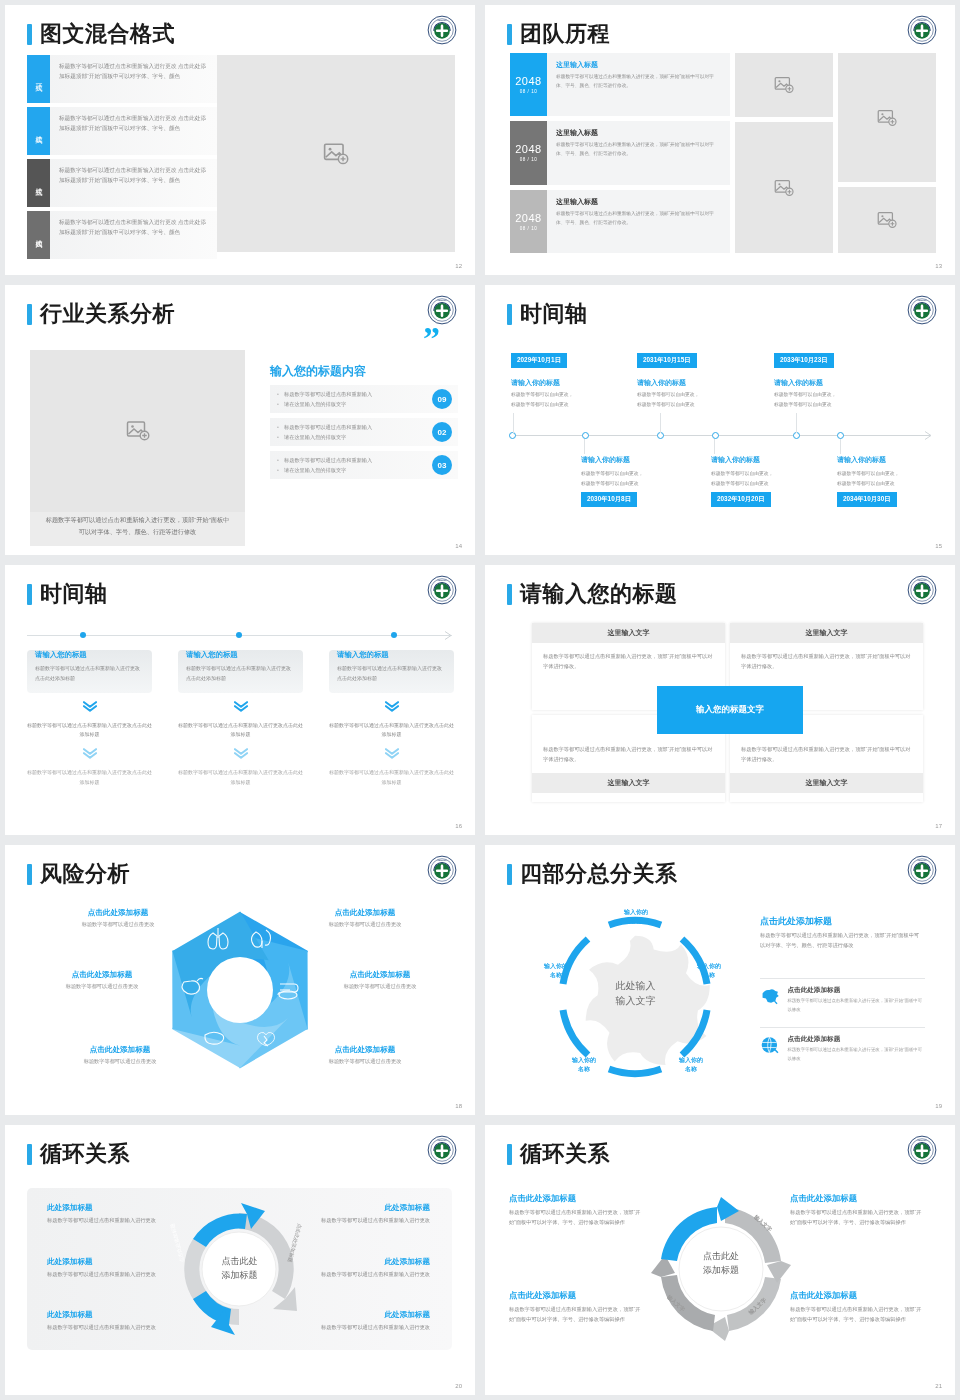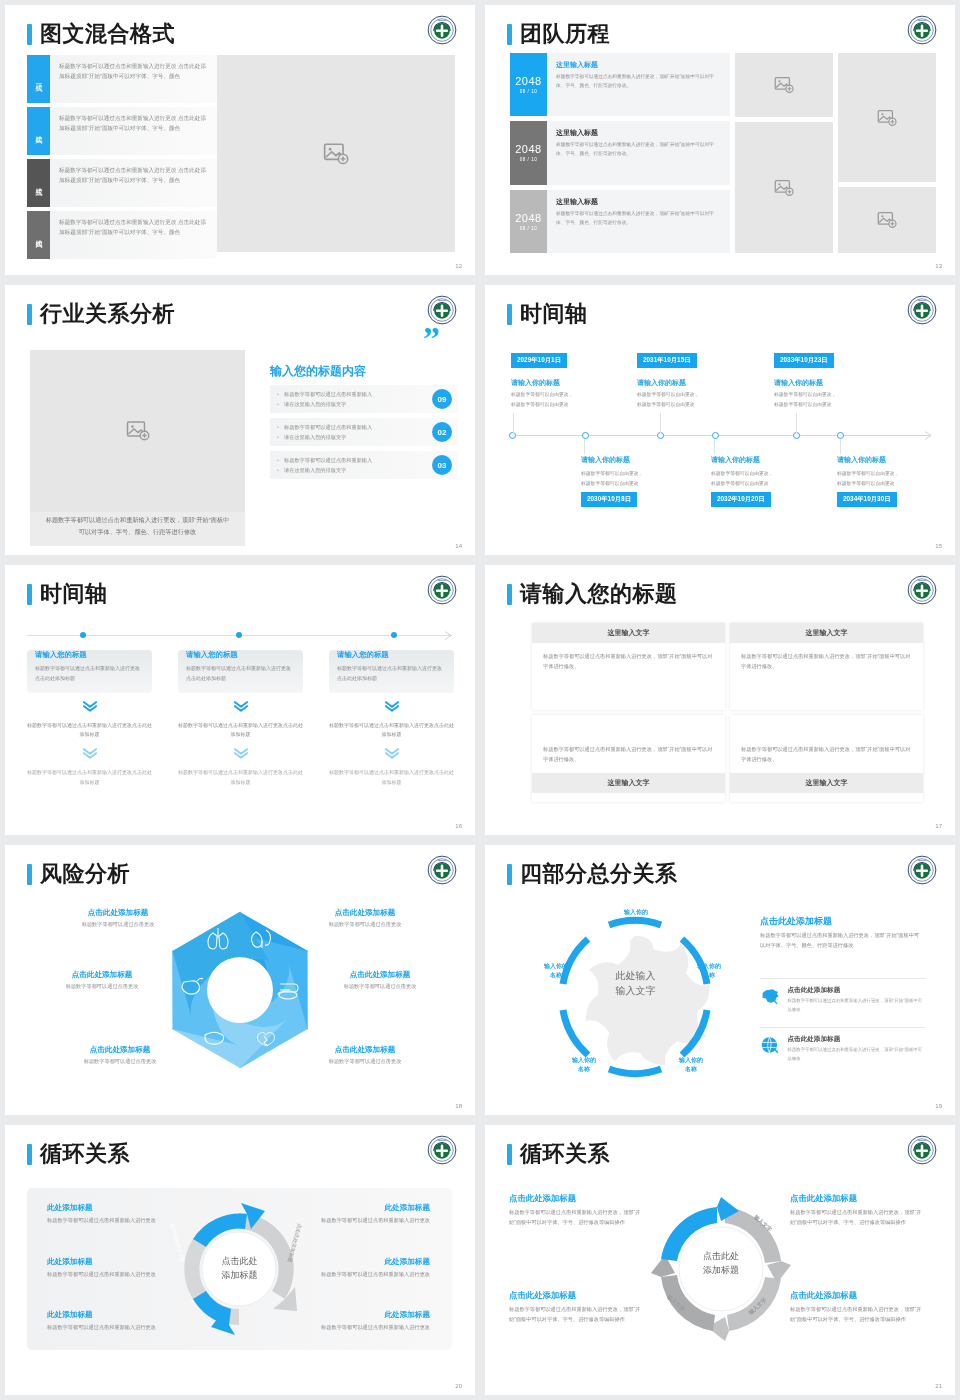--- a/index.html
+++ b/index.html
@@ -431,20 +431,21 @@
       <div class="qtxt">标题数字等都可以通过点击和重新输入进行更改，顶部“开始”面板中可以对字体进行修改。</div>
     </div>
     <div class="qbox" style="left:47px;top:150px;height:87px">
       <div class="qtxt" style="padding-top:29px">标题数字等都可以通过点击和重新输入进行更改，顶部“开始”面板中可以对字体进行修改。</div>
       <div class="qhead">这里输入文字</div>
     </div>
     <div class="qbox" style="left:245px;top:150px;height:87px">
       <div class="qtxt" style="padding-top:29px">标题数字等都可以通过点击和重新输入进行更改，顶部“开始”面板中可以对字体进行修改。</div>
       <div class="qhead">这里输入文字</div>
     </div>
+    <div style="position:absolute;left:172px;top:121px;width:146px;height:48px;background:#16a6f0;color:#fff;font-size:8.5px;font-weight:bold;display:flex;align-items:center;justify-content:center">输入您的标题文字</div>
 
     <div class="pno">17</div>
   </div>
 
   <div class="slide">
     <div class="s-title">
       <div class="tbar"></div>
       <div class="ttext">风险分析</div>
     </div>
     <svg class="logo">
@@ -547,21 +548,21 @@
         <g fill="none" stroke="#1ea5ed" stroke-width="7" stroke-linecap="butt">
           <path d="M-26,-72 A77,77 0 0 1 26,-72"></path>
           <path d="M47,-58 A77,77 0 0 1 72,-13"></path>
           <path d="M72,13 A77,77 0 0 1 47,58"></path>
           <path d="M26,72 A77,77 0 0 1 -26,72"></path>
           <path d="M-47,58 A77,77 0 0 1 -72,13"></path>
           <path d="M-72,-13 A77,77 0 0 1 -47,-58"></path>
         </g>
       </g>
     </svg>
-    <div class="gearcenter" style="left:98px;top:123px;width:105px">
+    <div class="gearcenter" style="left:98px;top:133px;width:105px">
       <div>此处输入</div>
       <div>输入文字</div>
     </div>
     <div class="gearlbl" style="left:120px;top:63px;width:62px">输入你的<br>名称</div>
     <div class="gearlbl" style="left:193px;top:117px;width:62px">输入你的<br>名称</div>
     <div class="gearlbl" style="left:175px;top:211px;width:62px">输入你的<br>名称</div>
     <div class="gearlbl" style="left:68px;top:211px;width:62px">输入你的<br>名称</div>
     <div class="gearlbl" style="left:40px;top:117px;width:62px">输入你的<br>名称</div>
 
     <div style="position:absolute;left:275px;top:70px;font-size:9px;font-weight:bold;color:#1ea5ed">点击此处添加标题</div>

